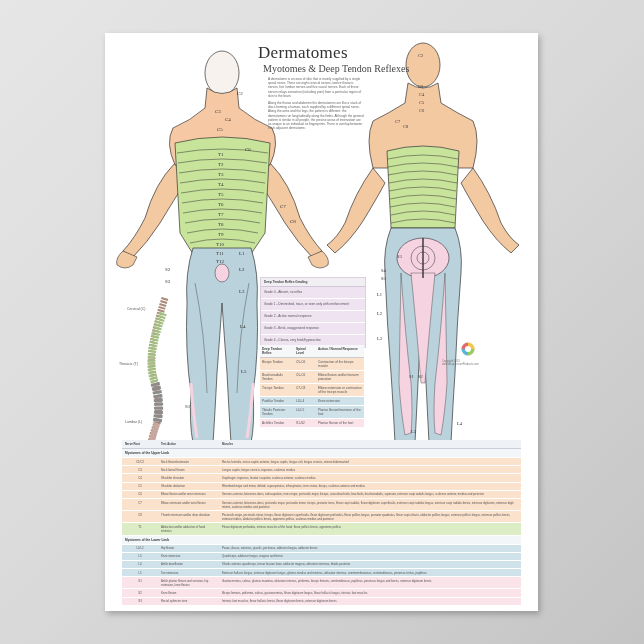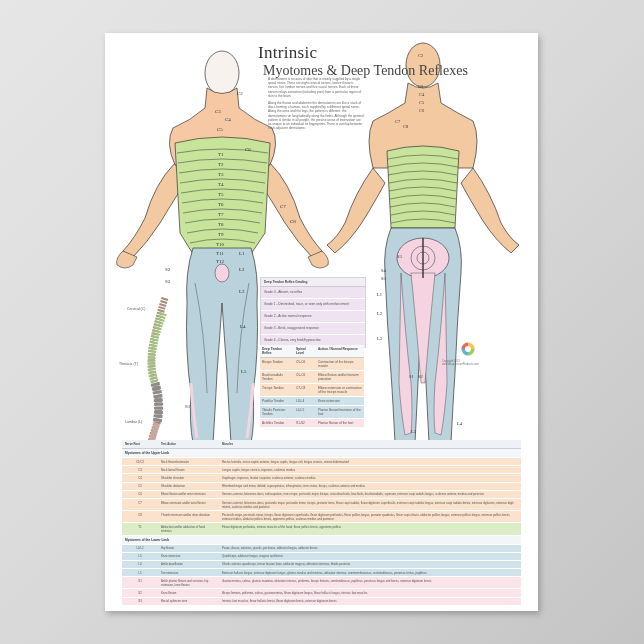--- a/index.html
+++ b/index.html
@@ -1,19 +1,19 @@
 <!DOCTYPE html>
 <html><head>
 <meta charset="utf-8">
 <style>
   html,body{margin:0;padding:0;}
   body{width:644px;height:644px;overflow:hidden;background:linear-gradient(135deg,#e6e6e6 0%,#d9d9d9 50%,#c4c4c4 100%);position:relative;font-family:"Liberation Sans",sans-serif;}
   .poster{position:absolute;left:105px;top:33px;width:433px;height:578px;background:#fff;box-shadow:2px 3px 6px rgba(0,0,0,.25);overflow:hidden;}
   .title{position:absolute;left:153px;top:10px;font-family:"Liberation Serif",serif;font-size:17px;color:#333;letter-spacing:.3px;}
-  .subtitle{position:absolute;left:158px;top:30px;font-family:"Liberation Serif",serif;font-size:14px;color:#444;}
+  .subtitle{position:absolute;left:158px;top:30px;font-family:"Liberation Serif",serif;font-size:10px;color:#444;}
   .para{position:absolute;left:163px;top:44px;width:96px;font-size:3.2px;line-height:4.2px;color:#666;}
   .para p{margin:0 0 3px 0;}
   svg.fig{position:absolute;left:0;top:0;}
   .lbl{font-family:"Liberation Serif",serif;fill:#333;}
   .tiny{font-family:"Liberation Sans",sans-serif;fill:#555;}
   
   .grading{position:absolute;left:155px;top:244px;width:104px;border:1px solid #d7d0dd;font-size:3.2px;color:#555;}
   .grading .hdr{background:#f1eef4;padding:2px 3px;font-weight:bold;color:#444;border-bottom:1px solid #d0c8d8;}
   .grading .row{background:#efe3f2;padding:3px 3px;border-bottom:1px solid #fff;height:5px;}
   
@@ -175,21 +175,21 @@
     <g>
       <circle cx="363" cy="316" r="6.5" fill="#fff" stroke="#ddd" stroke-width=".5"></circle>
       <path d="M363 316 L363 309.5 A6.5 6.5 0 0 1 369.5 316 Z" fill="#f3c64a"></path>
       <path d="M363 316 L369.5 316 A6.5 6.5 0 0 1 363 322.5 Z" fill="#9ccb5e"></path>
       <path d="M363 316 L363 322.5 A6.5 6.5 0 0 1 356.5 316 Z" fill="#56b6d8"></path>
       <path d="M363 316 L356.5 316 A6.5 6.5 0 0 1 363 309.5 Z" fill="#e46a6a"></path>
       <circle cx="363" cy="316" r="3" fill="#fff"></circle>
     </g>
   </svg>
 
-  <div class="title">Intrinsic</div>
+  <div class="title">Dermatomes</div>
   <div class="subtitle">Myotomes &amp; Deep Tendon Reflexes</div>
   <div class="para">
     <p>A dermatome is an area of skin that is mainly supplied by a single spinal nerve. There are eight cervical nerves, twelve thoracic nerves, five lumbar nerves and five sacral nerves. Each of these nerves relays sensation (including pain) from a particular region of skin to the brain.</p>
     <p>Along the thorax and abdomen the dermatomes are like a stack of discs forming a human, each supplied by a different spinal nerve. Along the arms and the legs, the pattern is different: the dermatomes run longitudinally along the limbs. Although the general pattern is similar in all people, the precise areas of innervation are as unique to an individual as fingerprints. There is overlap between each adjacent dermatome.</p>
   </div>
 
   <div class="grading">
     <div class="hdr">Deep Tendon Reflex Grading</div>
     <div class="row">Grade 0 - Absent, no reflex</div>
     <div class="row">Grade 1 - Diminished, trace, or seen only with reinforcement</div>

